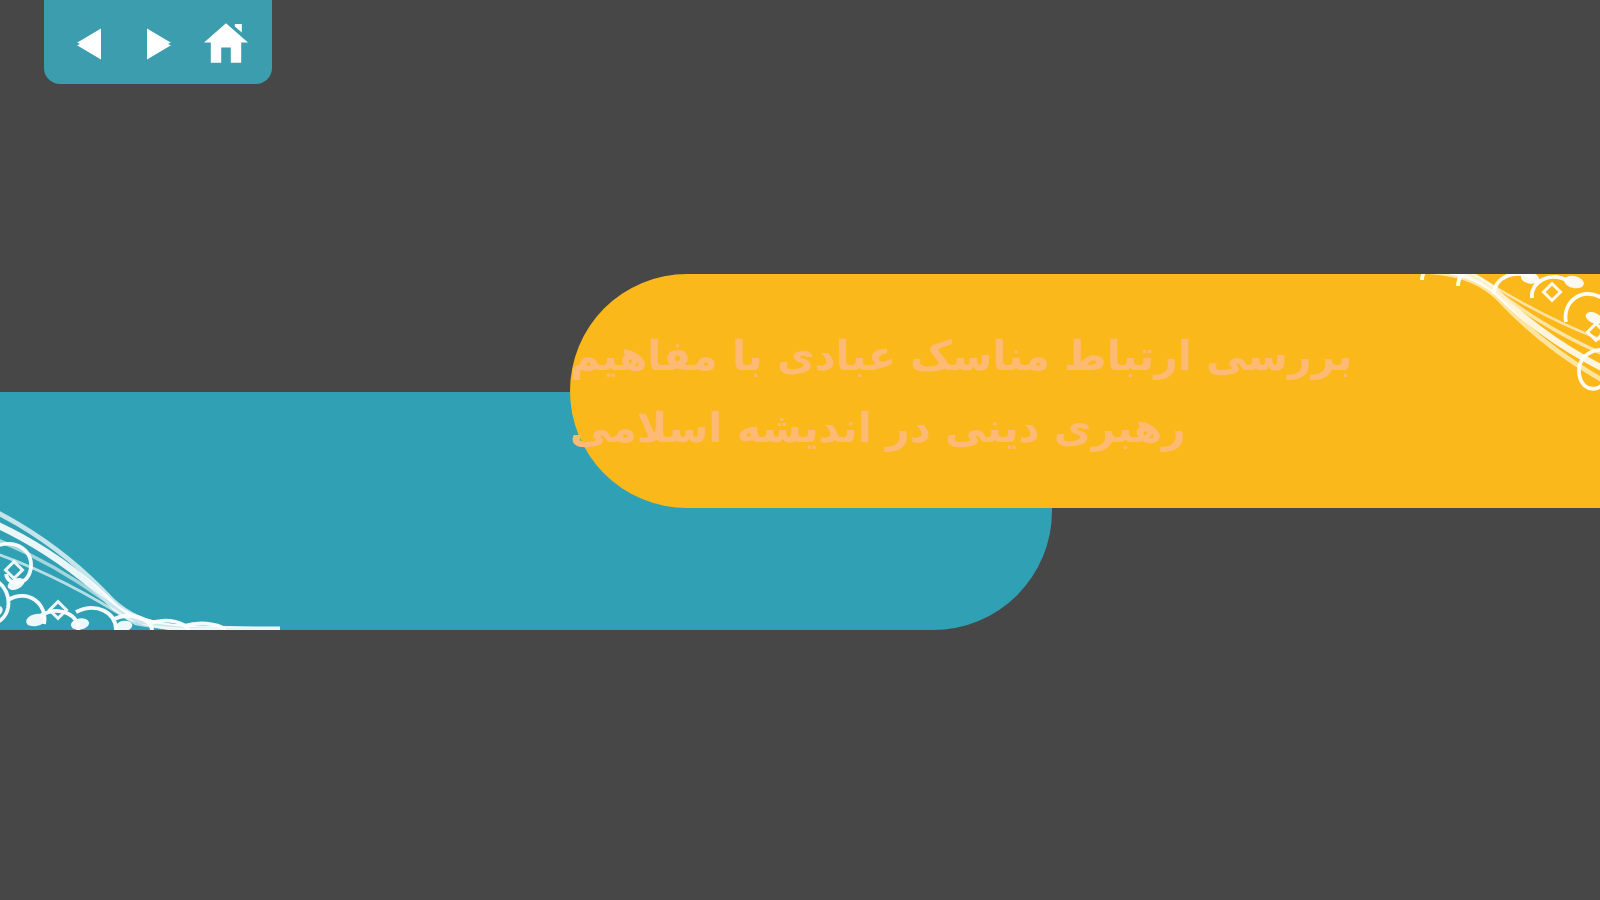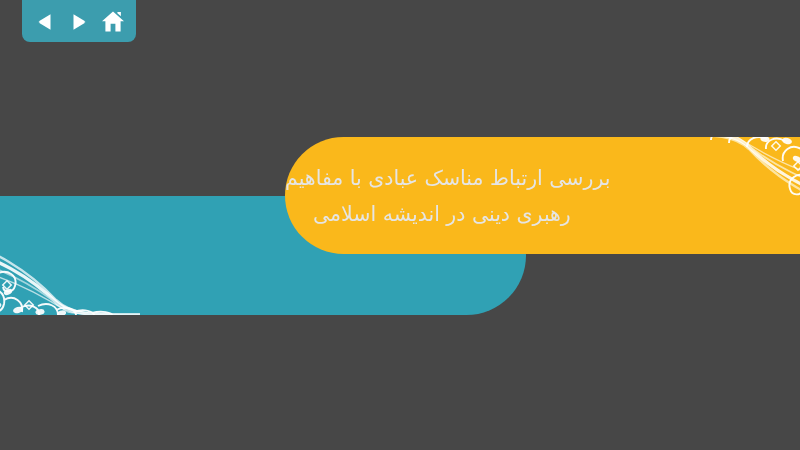--- a/index.html
+++ b/index.html
@@ -100,32 +100,31 @@
     z-index: 30;
     display: flex;
     flex-direction: column;
     align-items: flex-end;
     justify-content: center;
     padding-right: 108px;
     box-sizing: border-box;
     direction: rtl;
   }
   .title-line {
-    color: #e5e5e5;
+    color: #fdba74;
     font-size: 20.5px;
     line-height: 36px;
-    font-weight: 400;
+    font-weight: 700;
     white-space: nowrap;
     text-align: right;
     direction: rtl;
     unicode-bidi: isolate;
   }
   .title-line.second {
     padding-right: 14px;
-    margin-left: 28px;
   }
 </style>
 </head>
 <body>
 
 <div id="slide">
 
   <div id="navbar">
 
     <div class="nav-btn">

